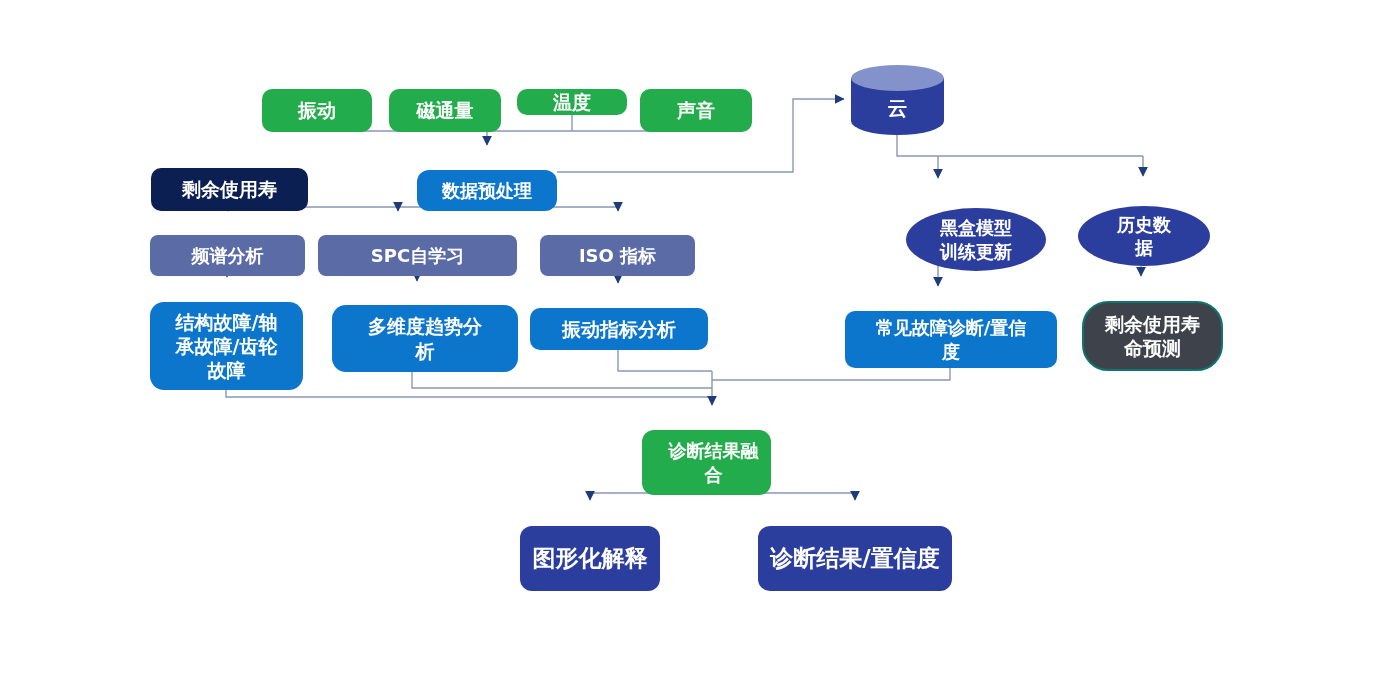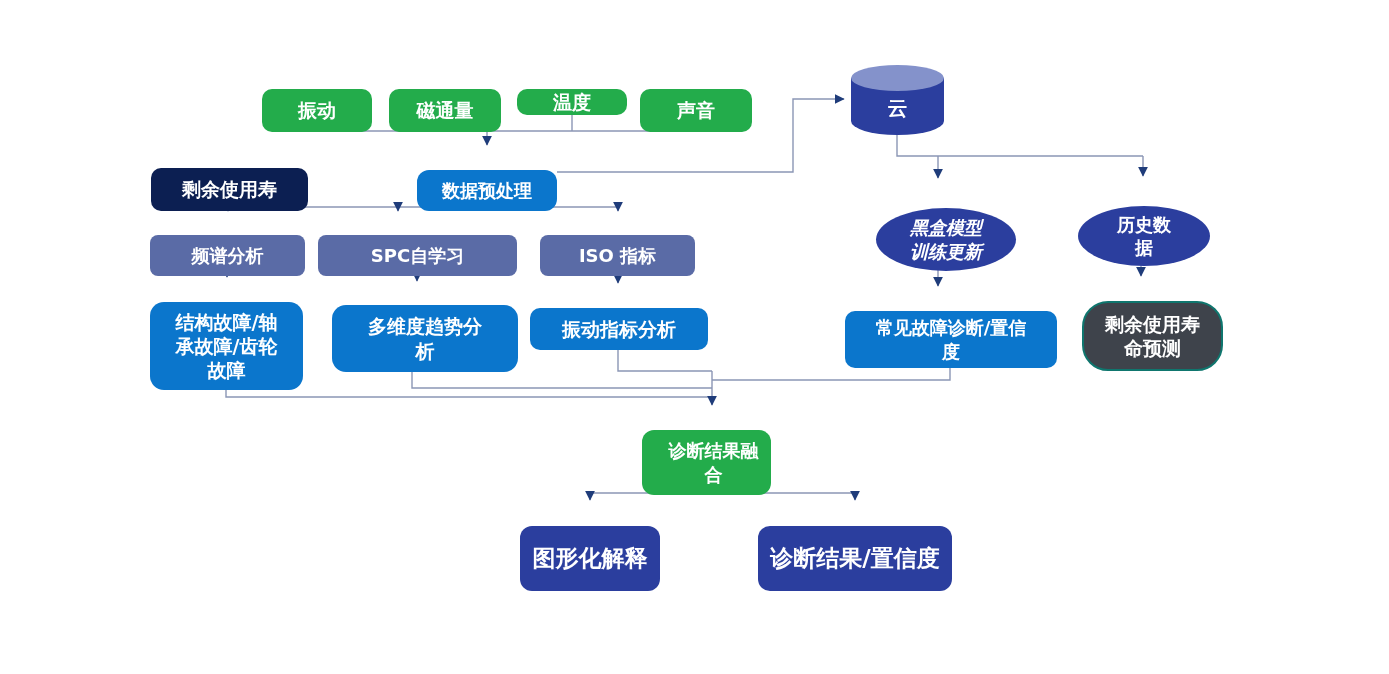--- a/index.html
+++ b/index.html
@@ -101,21 +101,21 @@
   <div class="node slate" style="left:318px;top:217px;width:199px;height:41px;">SPC自学习</div>
   <div class="node slate" style="left:540px;top:217px;width:155px;height:41px;">ISO 指标</div>
 
   <div class="node blue" style="left:150px;top:284px;width:153px;height:88px;border-radius:14px;">结构故障/轴
 承故障/齿轮
 故障</div>
   <div class="node blue" style="left:332px;top:287px;width:186px;height:67px;border-radius:14px;">多维度趋势分
 析</div>
   <div class="node blue" style="left:530px;top:290px;width:178px;height:42px;">振动指标分析</div>
 
-  <div class="node ellipse" style="left:876px;top:190px;width:140px;height:63px;font-style:italic;">黑盒模型
+  <div class="node ellipse" style="left:906px;top:190px;width:140px;height:63px;">黑盒模型
 训练更新</div>
   <div class="node ellipse" style="left:1078px;top:188px;width:132px;height:60px;">历史数
 据</div>
 
   <div class="node blue" style="left:845px;top:293px;width:212px;height:57px;font-size:18px;">常见故障诊断/置信
 度</div>
   <div class="node gray" style="left:1082px;top:283px;width:141px;height:70px;">剩余使用寿
 命预测</div>
 
   <div class="node fusion" style="left:642px;top:412px;width:129px;height:65px;padding-left:14px;">诊断结果融

